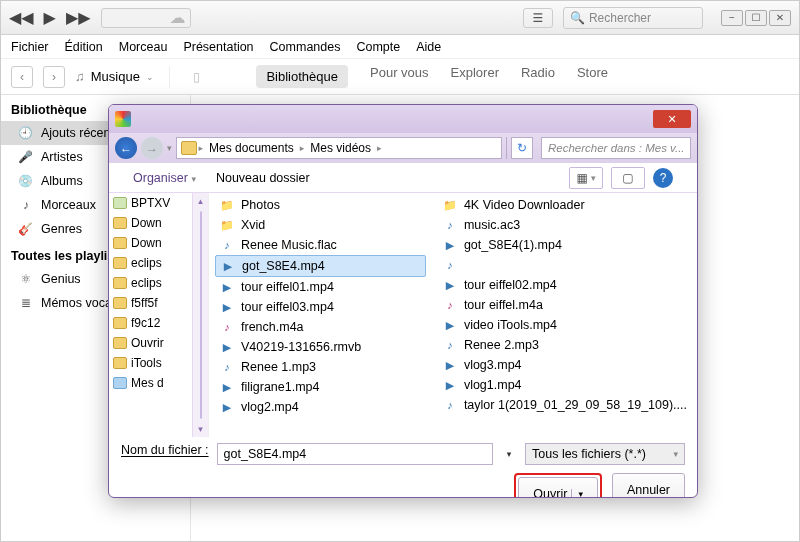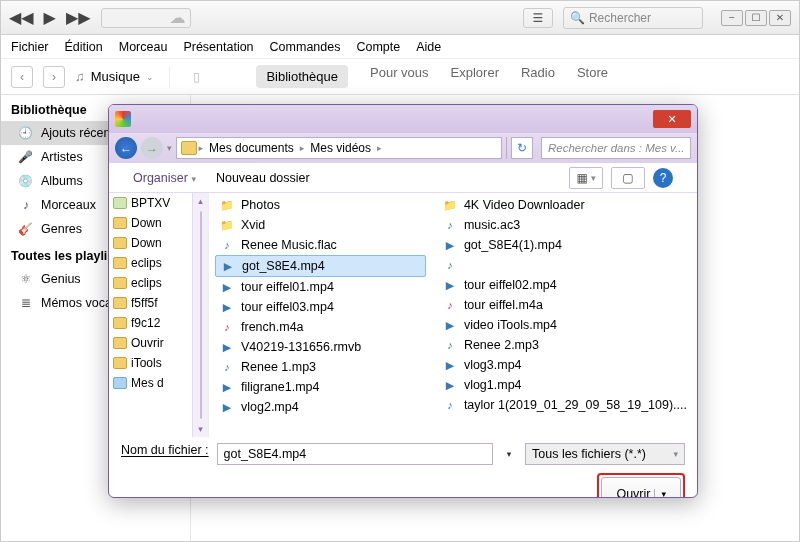--- a/index.html
+++ b/index.html
@@ -361,15 +361,16 @@
         <span class="chev">▾</span>
       </div>
     </div>
     <div class="footer-row2">
       <span class="highlight-open">
         <button class="dlg-btn split">
           <span>Ouvrir</span>
             <span class="sp">▾</span>
         </button>
       </span>
+      <button class="dlg-btn">Annuler</button>
     </div>
   </div>
 </div>
 
 </body></html>

